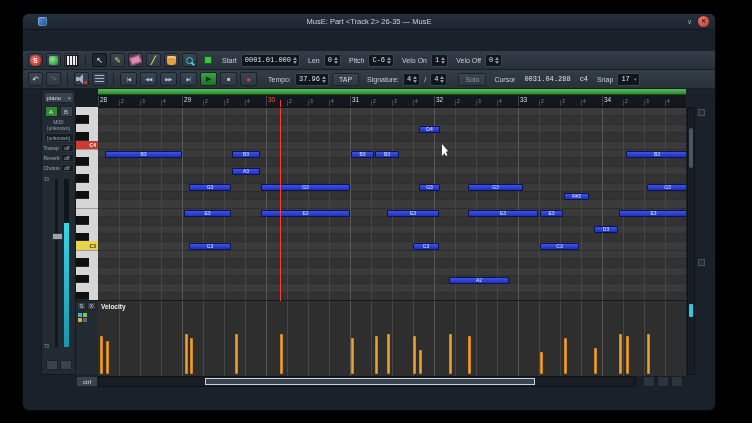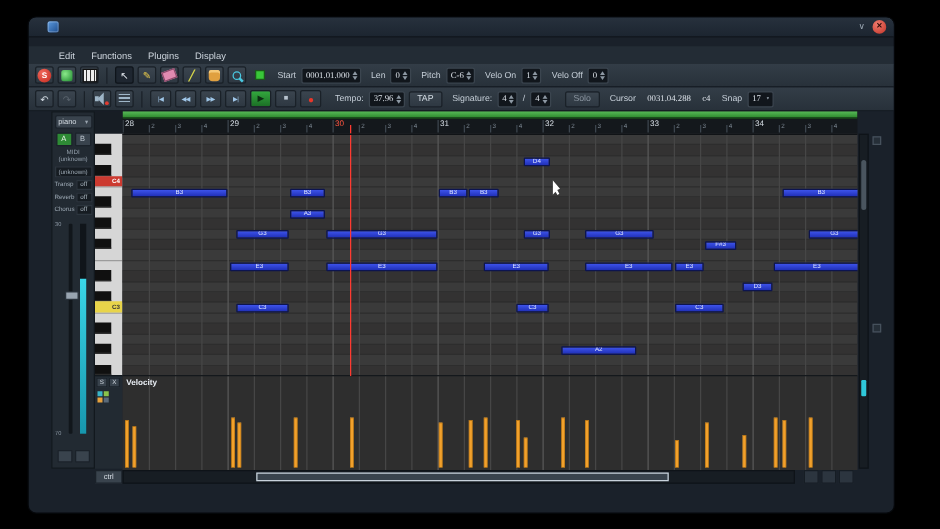--- a/index.html
+++ b/index.html
@@ -56,21 +56,21 @@
   .tbtn{width:17px;height:14px;background:linear-gradient(#3b454f,#2e3842);border:1px solid #1a2128;border-radius:2px;
     display:flex;align-items:center;justify-content:center;padding:0;color:#9fc6e8;font-size:5px;letter-spacing:-.5px}
   .tbtn.play{background:linear-gradient(#33a83e,#1c6f26);color:#0c2d12;font-size:7px}
   .tbtn.stop{color:#b9c4cf;font-size:6px}
   .tbtn.rec{color:#e8372a;font-size:8px}
   .btn{height:13px;padding:0 6px;font-size:7px;background:linear-gradient(#3b454f,#2e3842);
     border:1px solid #1a2128;border-radius:2px;color:#d3dbe3}
   .btn.dim{color:#8b95a0}
   .snapbox .dd{margin-left:4px;color:#9aa5b0;font-size:5px}
   .redo-dim{color:#5a646e}
-  .mono{font-family:Liberation Serif, serif}
+  .mono{font-family:Liberation Mono, monospace}
   
   #track-panel{position:absolute;left:18px;top:75px;width:35px;height:286px;background:#222a32;
     border:1px solid #12181e;box-sizing:border-box;display:flex;flex-direction:column;align-items:center}
   .tp-dd{margin-top:2px;width:30px;height:11px;background:#39434d;border:1px solid #1b222a;border-radius:2px;
     display:flex;align-items:center;justify-content:space-between;padding:0 2px;font-size:6px;color:#d6dde4;box-sizing:border-box}
   .tp-dd .dd{font-size:5px;color:#9aa5b0}
   .tp-ab{display:flex;gap:2px;margin-top:3px}
   .tp-ab span{width:11px;height:9px;font-size:6px;display:flex;align-items:center;justify-content:center;
     border:1px solid #1b222a;border-radius:1px;color:#e8f0e8}
   .tp-ab .a{background:#2e8a35}.tp-ab .b{background:#39434d;color:#c2cbd4}
@@ -145,32 +145,27 @@
   .bb-btn{position:absolute;top:362px;width:12px;height:11px;background:#2c353f;border:1px solid #161d24;
     color:#9fb6c8;font-size:5px;padding:0;box-sizing:border-box}
 </style>
 </head>
 <body>
 
 <div class="window">
 
   <div class="titlebar">
     <span class="app-icon"></span>
+    <span class="title">MusE: Part &lt;Track 2&gt; 26-35 — MusE</span>
     <span class="tb-right">
       <span class="chev">∨</span>
       <span class="closebtn">✕</span>
     </span>
   </div>
 
-  <div class="menubar">
-    <span class="menu-item">Edit</span>
-    <span class="menu-item">Functions</span>
-    <span class="menu-item">Plugins</span>
-    <span class="menu-item">Display</span>
-  </div>
 
   <div class="toolbar t1">
     <button class="ibtn">
         <span class="solo-badge">S</span>
       </button>
     <button class="ibtn">
         <span class="grn-dot"></span>
       </button>
     <button class="ibtn">
         <span class="piano-ico"></span>

